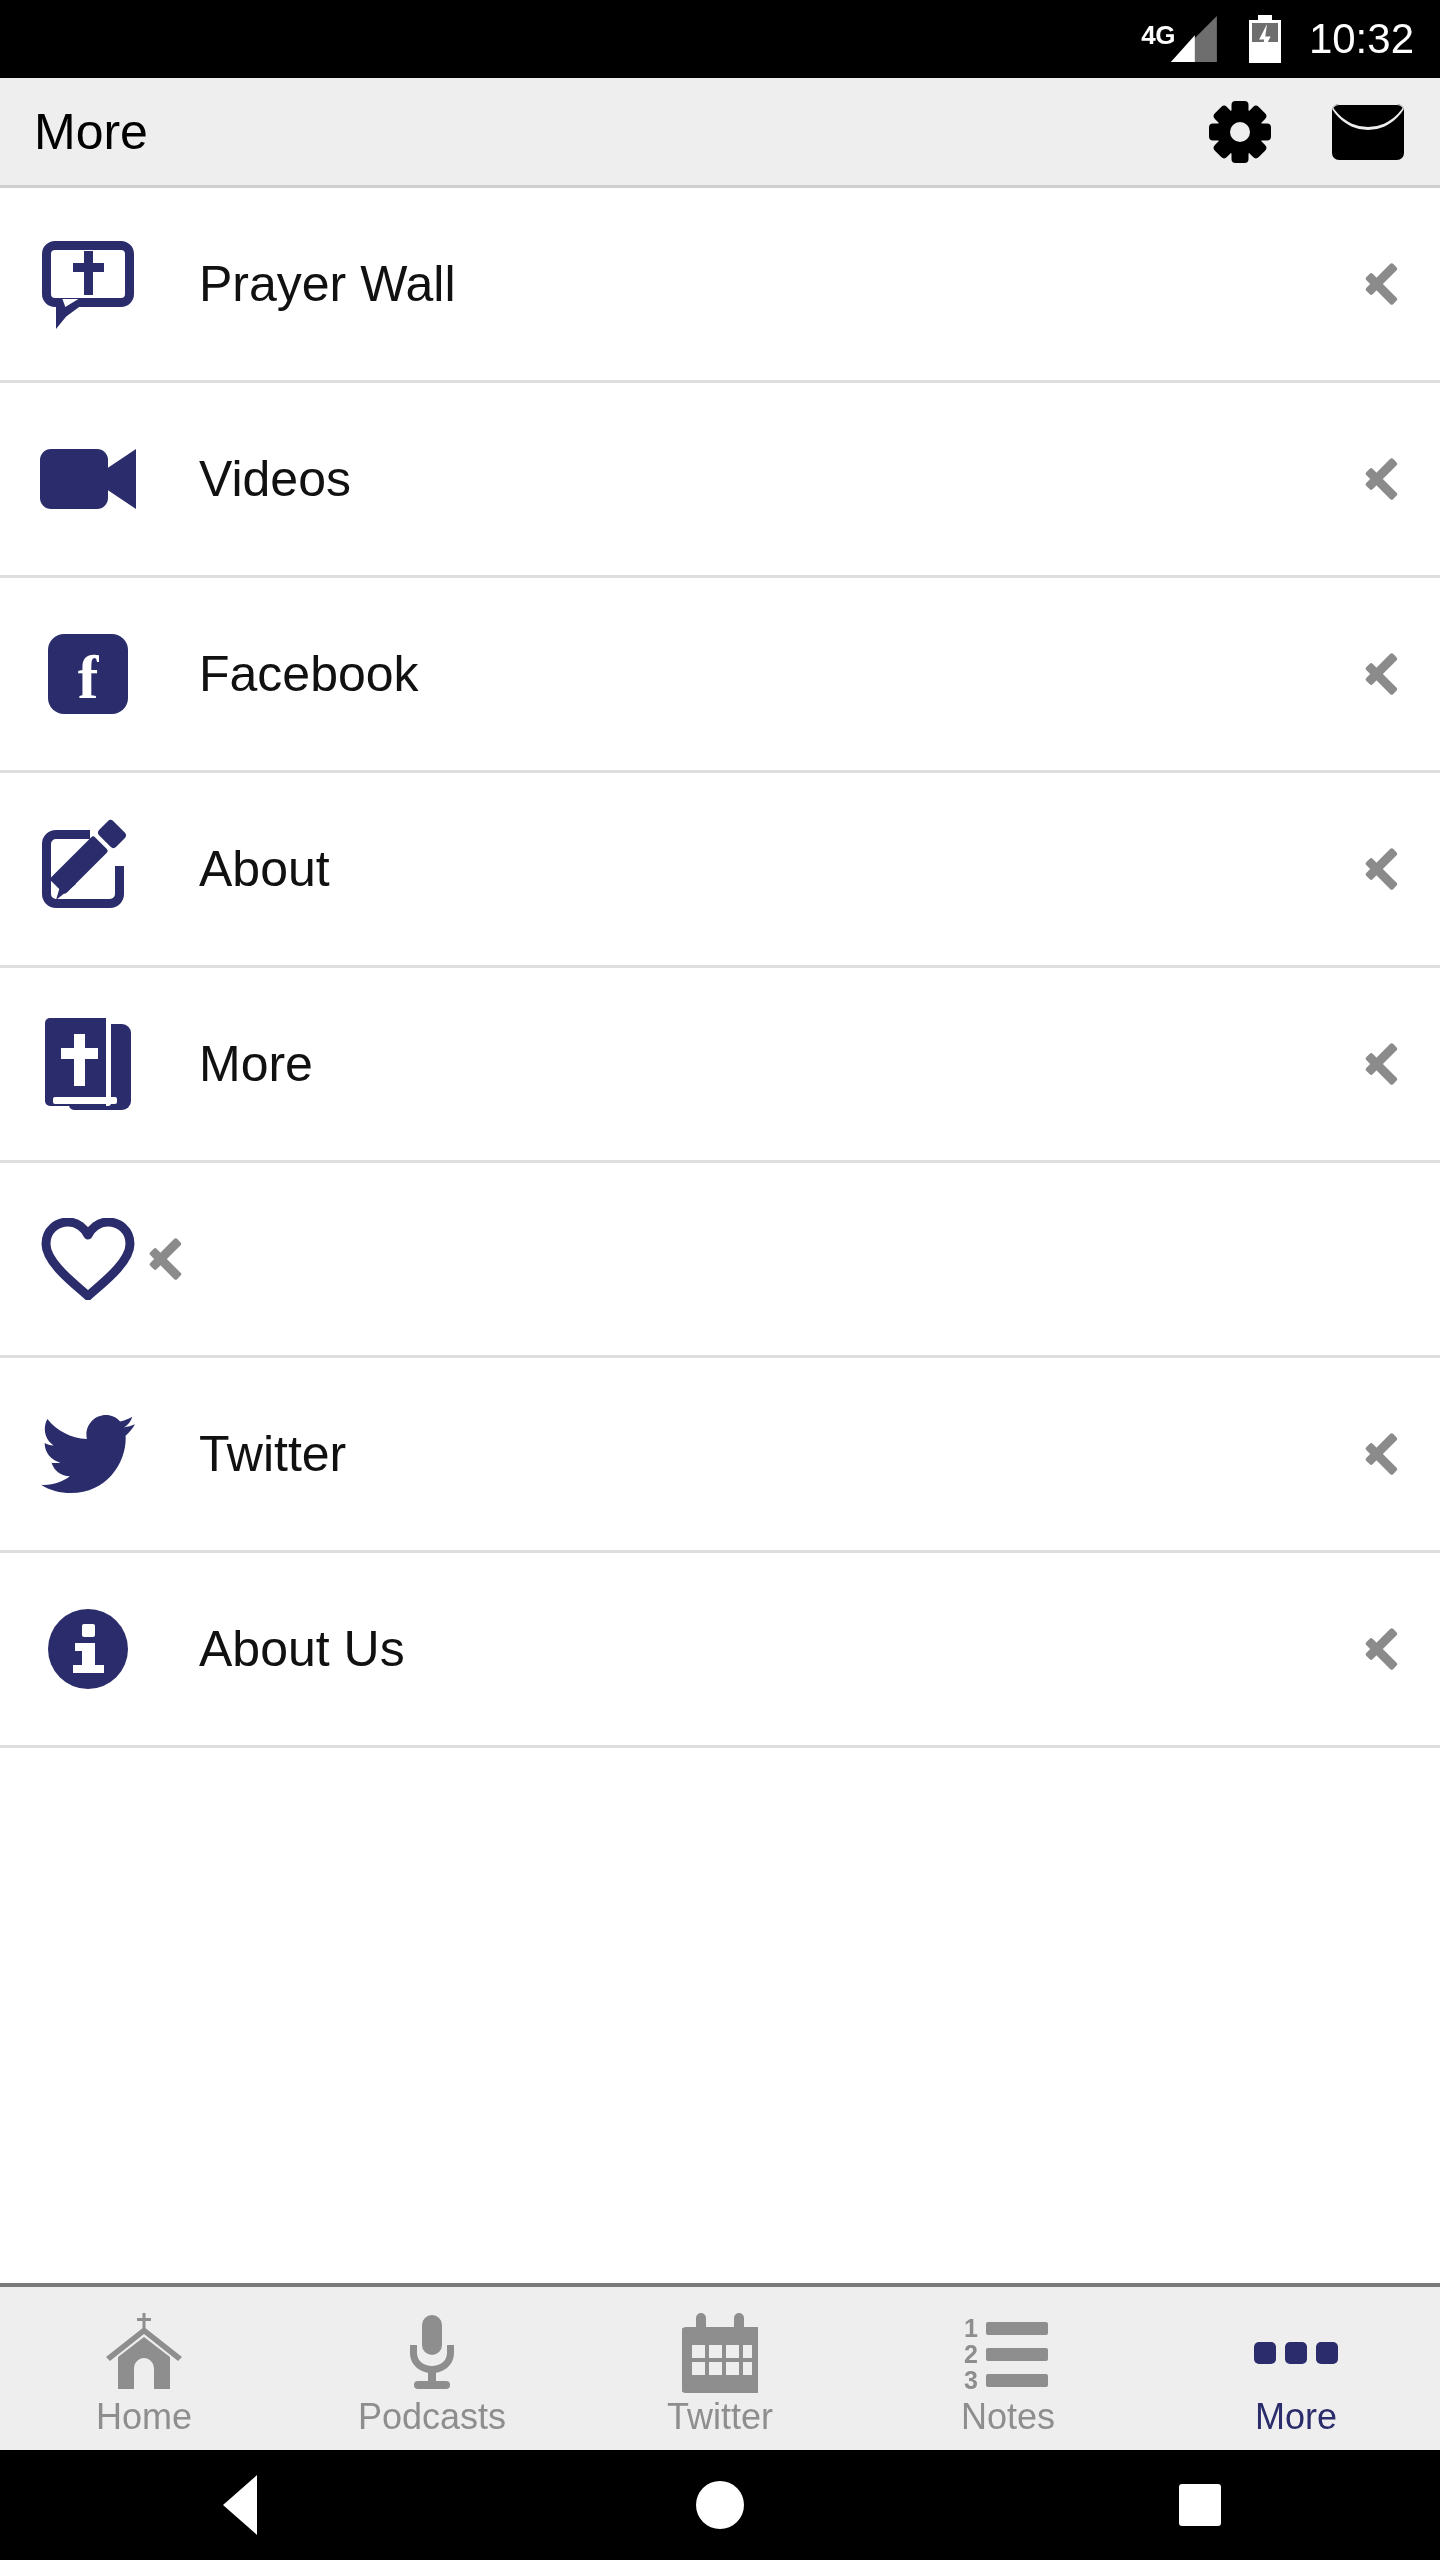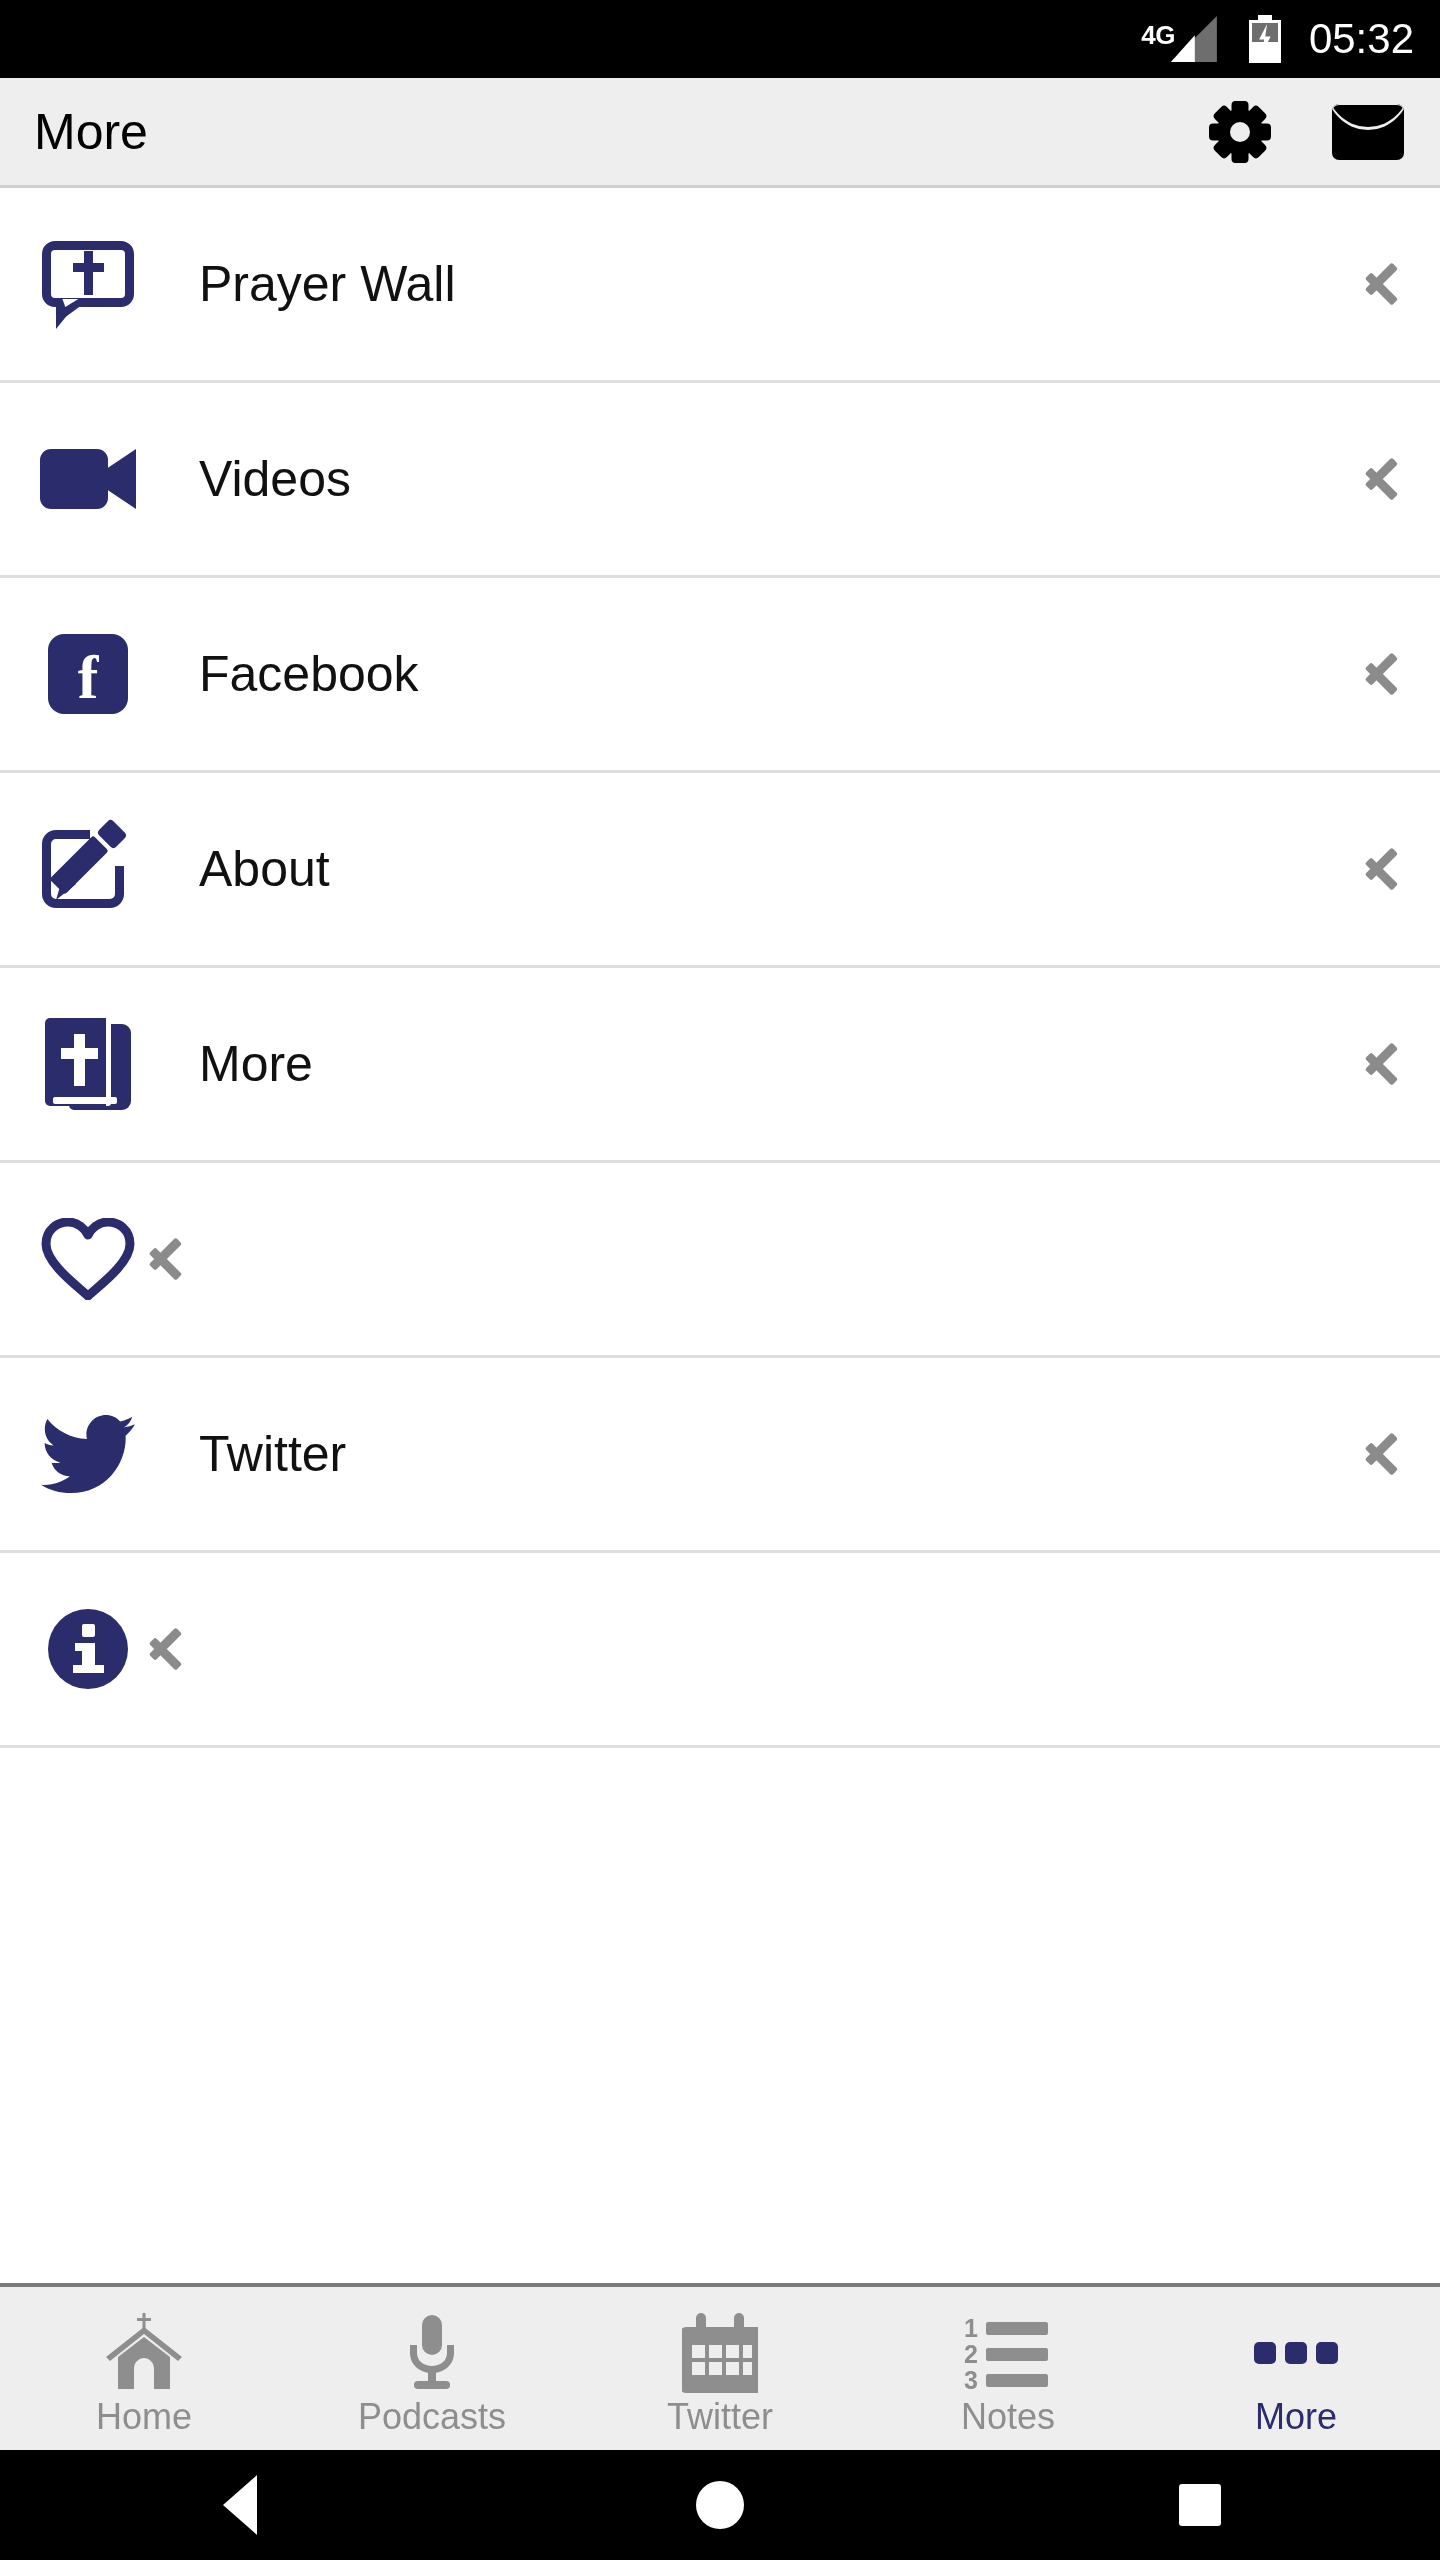--- a/index.html
+++ b/index.html
@@ -261,21 +261,21 @@
             <span class="lit"></span>
         </span>
       </div>
       <div class="batt">
         <span class="nub"></span>
         <span class="body">
             <span class="fill"></span>
           </span>
         <span class="bolt"></span>
       </div>
-      <span class="clock">05:32</span>
+      <span class="clock">10:32</span>
     </div>
   </div>
 
   <div class="appbar">
     <div class="appbar-title">More</div>
     <div class="appbar-actions">
       <div class="icon-btn">
         <span class="gear">
           <span class="tooth" style="transform:translate(-50%,-50%) rotate(0deg)"></span>
           <span class="tooth" style="transform:translate(-50%,-50%) rotate(45deg)"></span>
@@ -388,20 +388,21 @@
     <div class="row">
       <div class="row-icon">
         <span class="ic ic-info">
           <span class="circ"></span>
             <span class="dot"></span>
           <span class="cap"></span>
             <span class="stem"></span>
             <span class="foot"></span>
         </span>
       </div>
+      <div class="row-label">About Us</div>
       <span class="chev"></span>
     </div>
 
   </div>
 
   <div class="tabbar">
 
     <div class="tab">
       <div class="tab-ic">
         <span class="t-church">

